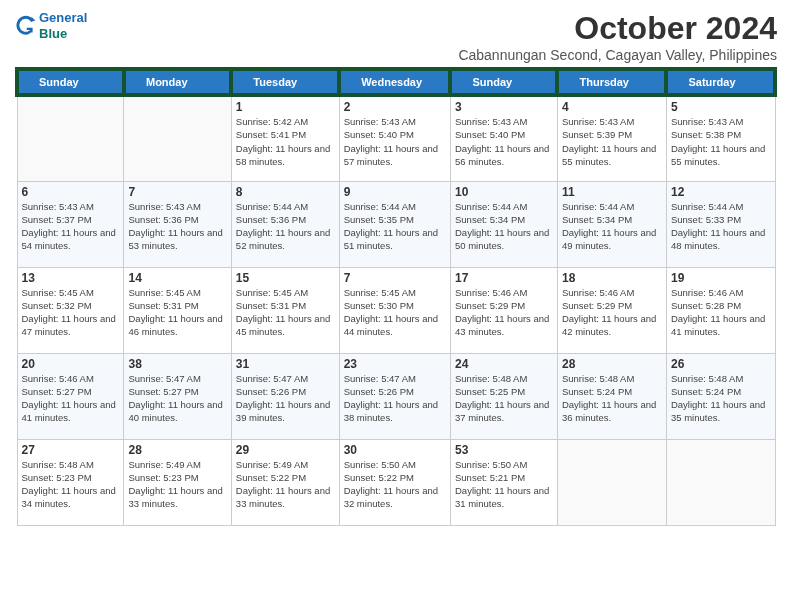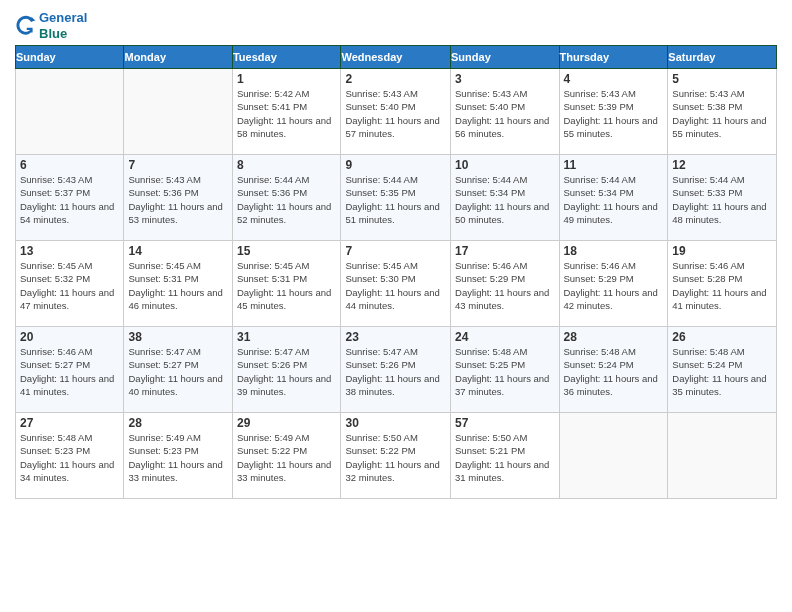--- a/index.html
+++ b/index.html
@@ -53,25 +53,25 @@
       color: #555;
     }
     .calendar {
       width: 100%;
       border-collapse: collapse;
       font-size: 10px;
     }
     .calendar thead tr th {
       background: #2979c4;
       color: #fff;
-      padding: 5px 0;
+      padding: 5px 20px;
       text-align: left;
       font-size: 11px;
       font-weight: bold;
-      border: 1px solid #14532d;
+      border: 4px solid #14532d;
     }
     .calendar tbody tr td {
       border: 1px solid #ccc;
       vertical-align: top;
       padding: 3px 4px;
       width: 113px;
       min-height: 72px;
       height: 86px;
       background: #fff;
     }
@@ -103,20 +103,22 @@
       <svg class="logo-icon" viewBox="0 0 30 30" xmlns="http://www.w3.org/2000/svg">
         <path d="M15 5 C10 5 6 9 6 14 C6 19 10 23 15 23 C17 23 19 22 20.5 20.5 L16 20.5 L16 17.5 L24 17.5 L24 24 L21.5 24 C19.5 26 17 27 15 27 C8 27 2 21 2 14 C2 7 8 1 15 1 C20 1 24 4 26 8 L22 9.5 C20.5 7 18 5 15 5 Z" fill="#1a6ab5"></path>
         <path d="M22 2 L28 8 L24 8 L22 2 Z" fill="#1a6ab5"></path>
       </svg>
       <div class="logo-text">
         <div><span>General</span></div>
         <div><span style="color:#0f766e">Blue</span></div>
       </div>
     </div>
     <div class="title-block">
+      <div class="main-title">October 2024</div>
+      <div class="subtitle">Cabannungan Second, Cagayan Valley, Philippines</div>
     </div>
   </div>
 
   <table class="calendar">
     <thead>
       <tr>
       <th>Sunday</th>
           <th>Monday</th>
           <th>Tuesday</th>
           <th>Wednesday</th>
@@ -311,21 +313,21 @@
 Sunset: 5:22 PM
 Daylight: 11 hours and 33 minutes.</div>
           </td>
           <td>
             <span class="day-num">30</span>
             <div class="day-info" style="white-space: pre-line;">Sunrise: 5:50 AM
 Sunset: 5:22 PM
 Daylight: 11 hours and 32 minutes.</div>
           </td>
           <td>
-            <span class="day-num">57</span>
+            <span class="day-num">53</span>
             <div class="day-info" style="white-space: pre-line;">Sunrise: 5:50 AM
 Sunset: 5:21 PM
 Daylight: 11 hours and 31 minutes.</div>
           </td>
           <td class="empty-cell"></td>
           <td class="empty-cell"></td>
         </tr>
       </tbody>
   </table>
 </div>

